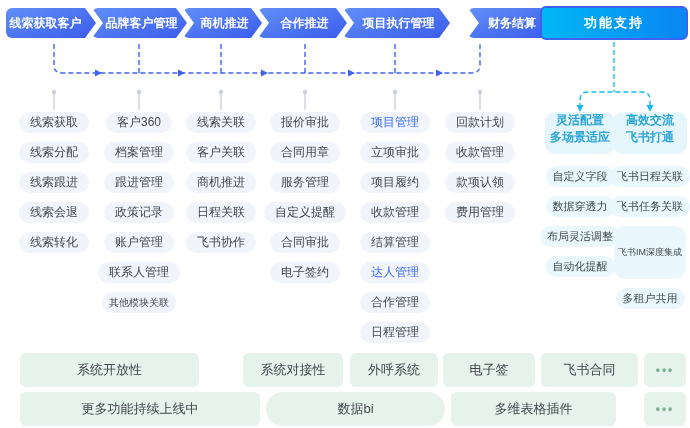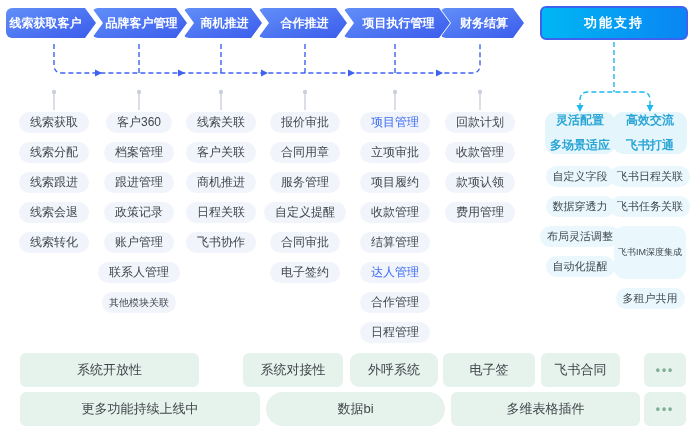--- a/index.html
+++ b/index.html
@@ -28,21 +28,21 @@
        gap:9px;transform:translateX(-50%);}
   .pill{height:21px;line-height:21px;padding:0 11px;background:#F1F4FB;border-radius:11px;
         font-size:12px;color:#42474F;white-space:nowrap;}
   .pill.hl{color:#3D6DF2;}
   .pill.sm{font-size:10px;padding:0 7px;}
 
   
   .sgroup{position:absolute;top:112px;display:flex;flex-direction:column;align-items:center;gap:9px;}
   .scard{width:100%;box-sizing:border-box;height:42px;background:#E4F5FB;border-radius:10px;
         color:#2AA5D6;font-weight:bold;font-size:12px;line-height:17px;text-align:center;
-        display:flex;flex-direction:column;justify-content:space-between;margin-bottom:3px;}
+        display:flex;flex-direction:column;justify-content:flex-start;margin-bottom:3px;}
   .spill{height:21px;line-height:21px;padding:0 7px;background:#EAF7FD;border-radius:11px;
         font-size:11px;color:#3E4750;white-space:nowrap;}
   .spill.tiny{font-size:9px;padding:16px 4px;}
 
   
   .bbtn{position:absolute;height:34px;background:#E6F2EC;border-radius:6px;box-sizing:border-box;
         display:flex;align-items:center;justify-content:center;font-size:13px;color:#41464B;
         white-space:nowrap;}
   .bbtn.dots{color:#7FAF97;font-weight:bold;letter-spacing:2px;font-size:12px;}
 </style>
@@ -86,21 +86,21 @@
       <path d="M646.5 105 L650 112 L653.5 105 Z"></path>
     </g>
   </svg>
 
   <div id="flow">
       <div class="chev first" style="left: 6px; width: 90px;">线索获取客户</div>
       <div class="chev" style="left: 92px; width: 95px;">品牌客户管理</div>
       <div class="chev" style="left: 183px; width: 79px;">商机推进</div>
       <div class="chev" style="left: 258px; width: 89px;">合作推进</div>
       <div class="chev" style="left: 343px; width: 107px;">项目执行管理</div>
-      <div class="chev" style="left: 440px; width: 84px;">财务结算</div>
+      <div class="chev" style="left: 468px; width: 84px;">财务结算</div>
     </div>
 
   <div id="support-btn">功能支持</div>
 
   <div id="columns">
       <div class="col" style="left: 54px;">
         <div class="pill">线索获取</div>
         <div class="pill">线索分配</div>
         <div class="pill">线索跟进</div>
         <div class="pill">线索会退</div>
@@ -167,23 +167,23 @@
         <div class="spill">飞书日程关联</div>
         <div class="spill">飞书任务关联</div>
         <div class="spill tiny">飞书IM深度集成</div>
         <div class="spill">多租户共用</div>
       </div>
     </div>
 
   <div id="bottom">
       <div class="bbtn" style="top: 353px; left: 20px; width: 179px;">系统开放性</div>
       <div class="bbtn" style="top: 353px; left: 243px; width: 100px;">系统对接性</div>
-      <div class="bbtn" style="top: 353px; left: 350px; width: 88px; border-radius: 9px;">外呼系统</div>
+      <div class="bbtn" style="top: 353px; left: 350px; width: 88px;">外呼系统</div>
       <div class="bbtn" style="top: 353px; left: 443px; width: 92px;">电子签</div>
-      <div class="bbtn" style="top: 353px; left: 541px; width: 79px;">飞书合同</div>
+      <div class="bbtn" style="top: 353px; left: 541px; width: 97px;">飞书合同</div>
       <div class="bbtn dots" style="top: 353px; left: 644px; width: 42px;">•••</div>
       <div class="bbtn" style="top: 392px; left: 20px; width: 240px;">更多功能持续上线中</div>
       <div class="bbtn" style="top: 392px; left: 266px; width: 179px; border-radius: 17px;">数据bi</div>
-      <div class="bbtn" style="top: 392px; left: 451px; width: 189px;">多维表格插件</div>
+      <div class="bbtn" style="top: 392px; left: 451px; width: 165px;">多维表格插件</div>
       <div class="bbtn dots" style="top: 392px; left: 644px; width: 42px;">•••</div>
     </div>
 
 </div>
 
 </body></html>

